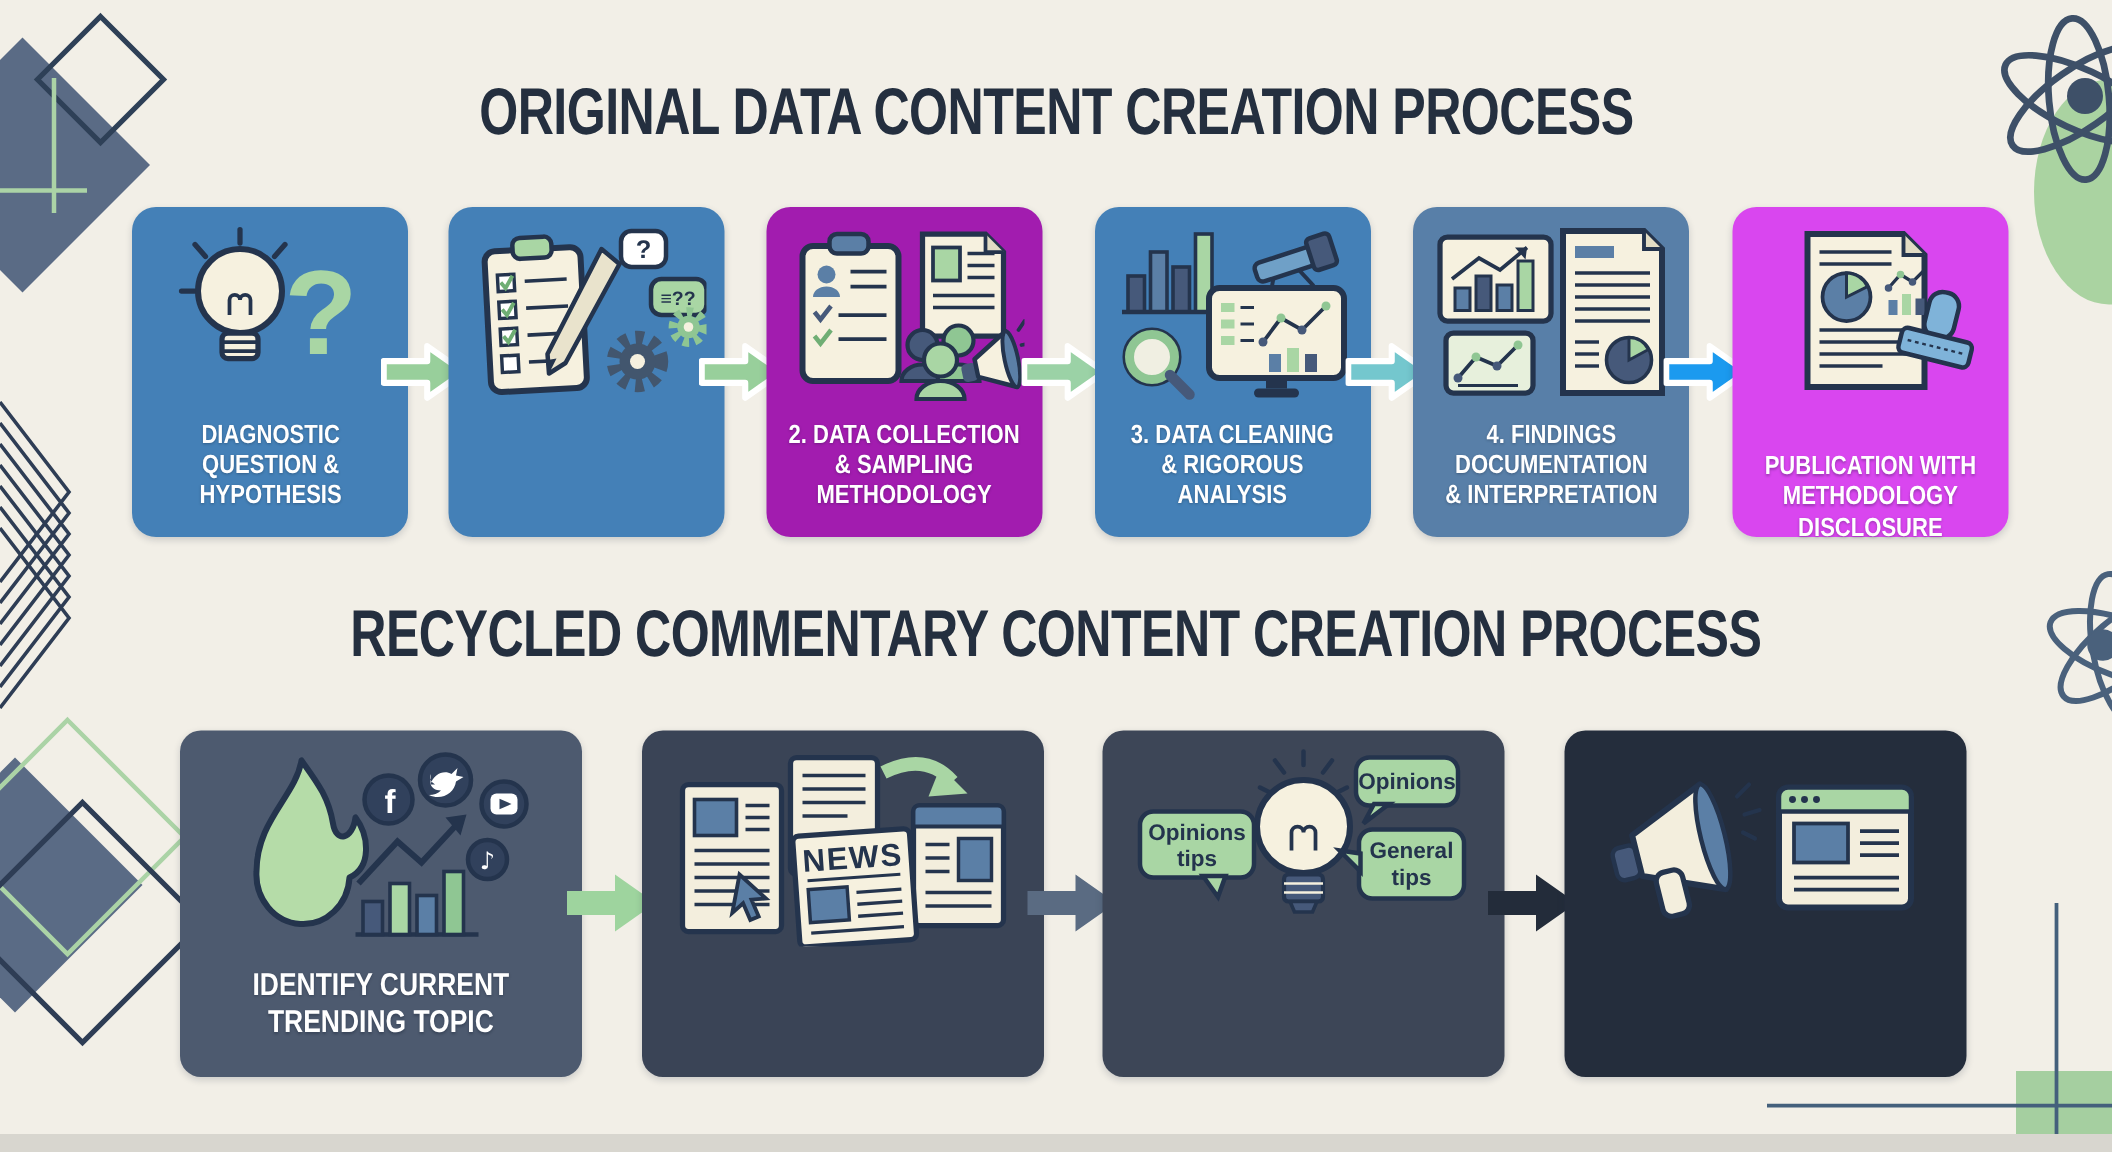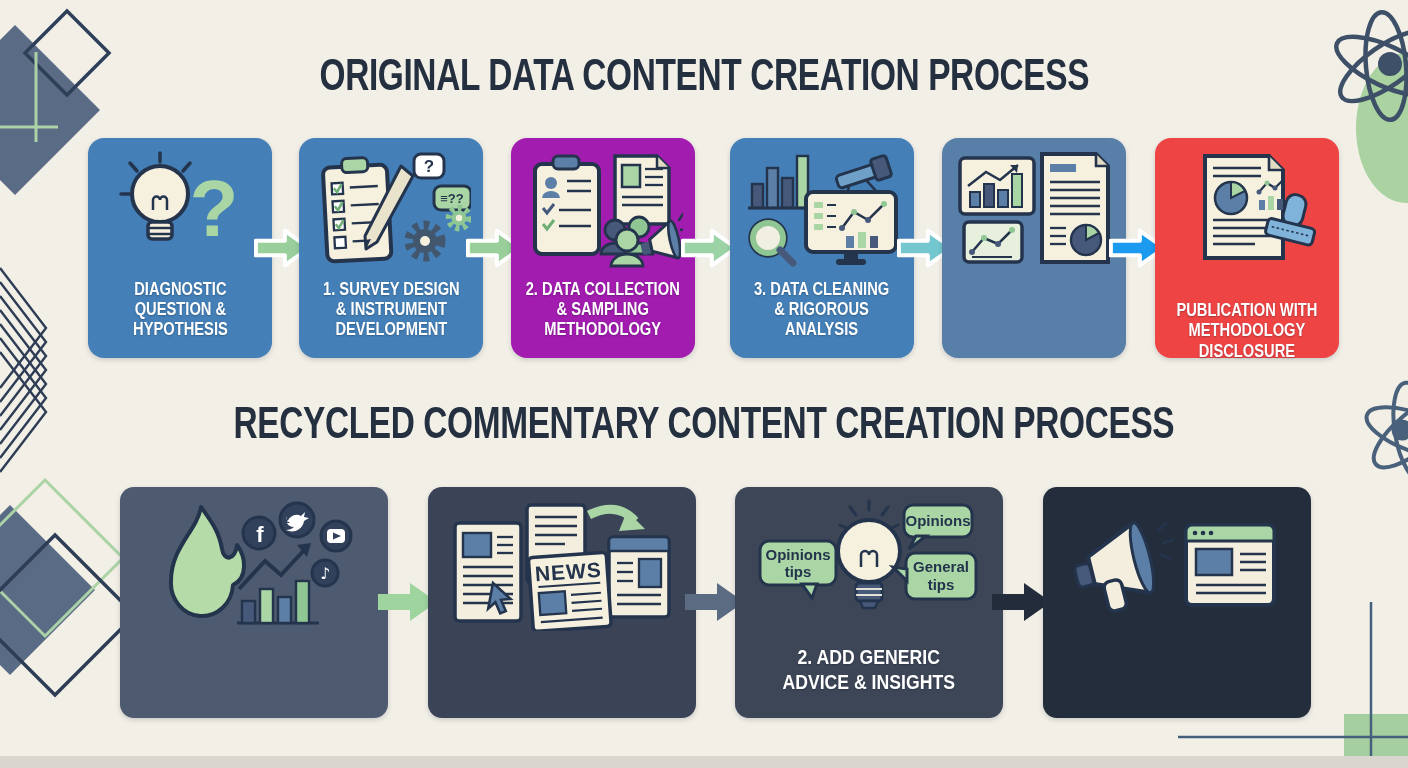--- a/index.html
+++ b/index.html
@@ -143,25 +143,20 @@
       <text x="118" y="22" font-size="17" font-weight="bold" fill="#24344D" text-anchor="middle">?</text>
       <rect x="123" y="36" width="37" height="24" rx="7" fill="#A9D6A4" stroke="#24344D" stroke-width="3"></rect>
       <text x="141" y="53" font-size="13" font-weight="bold" fill="#24344D" text-anchor="middle">≡??</text>
       <circle cx="114" cy="91" r="16" fill="none" stroke="#42566E" stroke-width="9" stroke-dasharray="5.5 5"></circle>
       <circle cx="114" cy="91" r="12" fill="#42566E"></circle>
         <circle cx="114" cy="91" r="5" fill="#F6F1DF"></circle>
       <circle cx="148" cy="68" r="10" fill="none" stroke="#8FC693" stroke-width="6.5" stroke-dasharray="4 3.6"></circle>
       <circle cx="148" cy="68" r="7.5" fill="#8FC693"></circle>
         <circle cx="148" cy="68" r="3.2" fill="#F6F1DF"></circle>
     </svg>
-    <div class="label">
-        <span class="tx">1. SURVEY DESIGN
-&amp; INSTRUMENT
-DEVELOPMENT</span>
-      </div>
   </div>
 
   <svg class="arrow ar1" id="a11" viewBox="0 0 64 48">
     <polygon points="2,16 34,16 34,5 61,24 34,43 34,32 2,32" stroke="#FFFFFF" stroke-width="4.5" stroke-linejoin="round" fill="#98CF9B"></polygon>
   </svg>
 
   <div class="step r1" id="s12" style="background-color: #a21caf;">
     <svg class="icon" viewBox="0 0 160 118" width="160" height="118">
       <rect x="12" y="14" width="64" height="90" rx="7" fill="#F6F1DF" stroke="#24344D" stroke-width="4"></rect>
       <rect x="30" y="6" width="26" height="13" rx="5" fill="#5B7FA6" stroke="#24344D" stroke-width="3"></rect>
@@ -274,27 +269,32 @@
       <line x1="96" y1="40" x2="146" y2="40" stroke="#24344D" stroke-width="2.3"></line>
       <line x1="96" y1="48" x2="146" y2="48" stroke="#24344D" stroke-width="2.3"></line>
       <line x1="96" y1="56" x2="146" y2="56" stroke="#24344D" stroke-width="2.3"></line>
       <line x1="96" y1="64" x2="146" y2="64" stroke="#24344D" stroke-width="2.3"></line>
       <line x1="96" y1="78" x2="112" y2="78" stroke="#24344D" stroke-width="2.3"></line>
       <line x1="96" y1="86" x2="112" y2="86" stroke="#24344D" stroke-width="2.3"></line>
       <line x1="96" y1="94" x2="112" y2="94" stroke="#24344D" stroke-width="2.3"></line>
       <circle cx="132" cy="90" r="15" fill="#46597A" stroke="#24344D" stroke-width="2.4"></circle>
       <path d="M132 90 L132 75 A15 15 0 0 1 145 83 Z" fill="#A9D6A4" stroke="#24344D" stroke-width="2"></path>
     </svg>
+    <div class="label">
+        <span class="tx">4. FINDINGS
+DOCUMENTATION
+&amp; INTERPRETATION</span>
+      </div>
   </div>
 
   <svg class="arrow ar1" id="a14" viewBox="0 0 64 48">
     <polygon points="2,16 34,16 34,5 61,24 34,43 34,32 2,32" stroke="#FFFFFF" stroke-width="4.5" stroke-linejoin="round" fill="#1B9AEF"></polygon>
   </svg>
 
-  <div class="step r1" id="s15" style="background-color: #ef4444; gap: 32px;">
+  <div class="step r1" id="s15" style="background-color: #d946ef; gap: 32px;">
     <svg class="icon" viewBox="0 0 160 118" width="160" height="118">
       <path d="M38 6 h64 l14 14 v88 h-78 z" fill="#F6F1DF" stroke="#24344D" stroke-width="4"></path>
       <path d="M102 6 v14 h14" fill="#E2DCC4" stroke="#24344D" stroke-width="2.6"></path>
       <line x1="46" y1="18" x2="94" y2="18" stroke="#24344D" stroke-width="2.4"></line>
       <line x1="46" y1="26" x2="94" y2="26" stroke="#24344D" stroke-width="2.4"></line>
       <circle cx="64" cy="48" r="16" fill="#5B7FA6" stroke="#24344D" stroke-width="2.5"></circle>
       <path d="M64 48 L64 32 A16 16 0 0 1 78 41 Z" fill="#A9D6A4" stroke="#24344D" stroke-width="2"></path>
       <polyline points="92,42 100,33 108,38 116,30" fill="none" stroke="#24344D" stroke-width="2.2"></polyline>
       <circle cx="92" cy="42" r="2.5" fill="#46597A"></circle>
         <circle cx="100" cy="33" r="2.5" fill="#8FC693"></circle>
@@ -332,20 +332,24 @@
       <circle cx="186" cy="74" r="13" fill="#31415C" stroke="#24344D" stroke-width="3"></circle>
       <text x="186" y="80" font-size="16" fill="#FFFFFF" text-anchor="middle" font-family="'DejaVu Sans', sans-serif">♪</text>
       <line x1="98" y1="124" x2="180" y2="124" stroke="#24344D" stroke-width="3"></line>
       <rect x="103" y="102" width="13" height="22" fill="#46597A" stroke="#24344D" stroke-width="2.4"></rect>
       <rect x="121" y="90" width="13" height="34" fill="#A9D6A4" stroke="#24344D" stroke-width="2.4"></rect>
       <rect x="139" y="98" width="13" height="26" fill="#5B7FA6" stroke="#24344D" stroke-width="2.4"></rect>
       <rect x="157" y="82" width="13" height="42" fill="#8FC693" stroke="#24344D" stroke-width="2.4"></rect>
       <polyline points="100,90 126,62 142,76 168,48" fill="none" stroke="#24344D" stroke-width="4"></polyline>
       <polygon points="172,44 158,46 168,58" fill="#24344D"></polygon>
     </svg>
+    <div class="label">
+        <span class="tx">IDENTIFY CURRENT
+TRENDING TOPIC</span>
+      </div>
   </div>
 
   <svg class="arrow ar2" id="a20" viewBox="0 0 64 48">
     <polygon points="2,16 34,16 34,5 61,24 34,43 34,32 2,32" fill="#9ED49E"></polygon>
   </svg>
 
   <div class="step r2" id="s21" style="background-color: rgb(58, 68, 86);">
     <svg class="icon" viewBox="0 0 230 132" width="230" height="132">
       <rect x="80" y="6" width="58" height="78" rx="4" fill="#F3EEDD" stroke="#24344D" stroke-width="3.5"></rect>
       <line x1="88" y1="18" x2="130" y2="18" stroke="#24344D" stroke-width="2.4"></line>
@@ -410,24 +414,20 @@
       <text x="44" y="61" font-size="15" font-weight="bold" fill="#24344D" text-anchor="middle">Opinions</text>
       <text x="44" y="78" font-size="15" font-weight="bold" fill="#24344D" text-anchor="middle">tips</text>
       <rect x="150" y="6" width="68" height="32" rx="9" fill="#A9D6A4" stroke="#24344D" stroke-width="3"></rect>
       <path d="M162 37 l-7 13 17 -13 z" fill="#A9D6A4" stroke="#24344D" stroke-width="3"></path>
       <text x="184" y="27" font-size="15" font-weight="bold" fill="#24344D" text-anchor="middle">Opinions</text>
       <rect x="152" y="54" width="70" height="46" rx="9" fill="#A9D6A4" stroke="#24344D" stroke-width="3"></rect>
       <path d="M153 82 l-14 -14 14 2 z" fill="#A9D6A4" stroke="#24344D" stroke-width="3"></path>
       <text x="187" y="73" font-size="15" font-weight="bold" fill="#24344D" text-anchor="middle">General</text>
       <text x="187" y="91" font-size="15" font-weight="bold" fill="#24344D" text-anchor="middle">tips</text>
     </svg>
-    <div class="label">
-        <span class="tx">2. ADD GENERIC
-ADVICE &amp; INSIGHTS</span>
-      </div>
   </div>
 
   <svg class="arrow ar2" id="a22" viewBox="0 0 64 48">
     <polygon points="2,16 34,16 34,5 61,24 34,43 34,32 2,32" fill="#232C3A"></polygon>
   </svg>
 
   <div class="step r2" id="s23" style="background-color: rgb(36, 45, 60);">
     <svg class="icon" viewBox="0 0 230 132" width="230" height="132">
       <g transform="rotate(-14 60 70)">
         <rect x="14" y="56" width="16" height="22" rx="5" fill="#46597A" stroke="#24344D" stroke-width="3"></rect>

